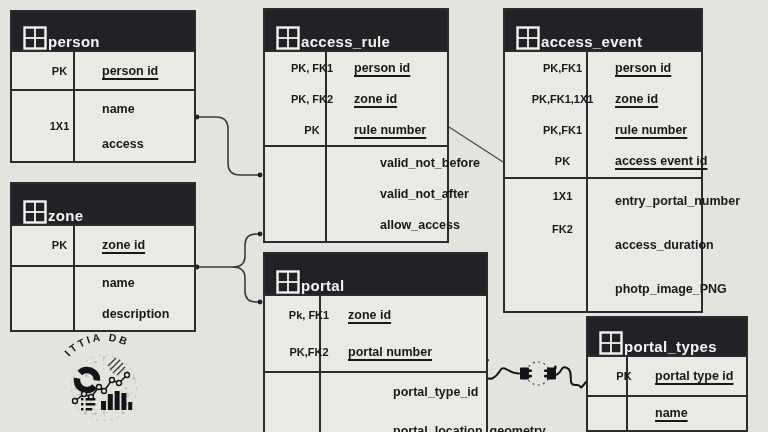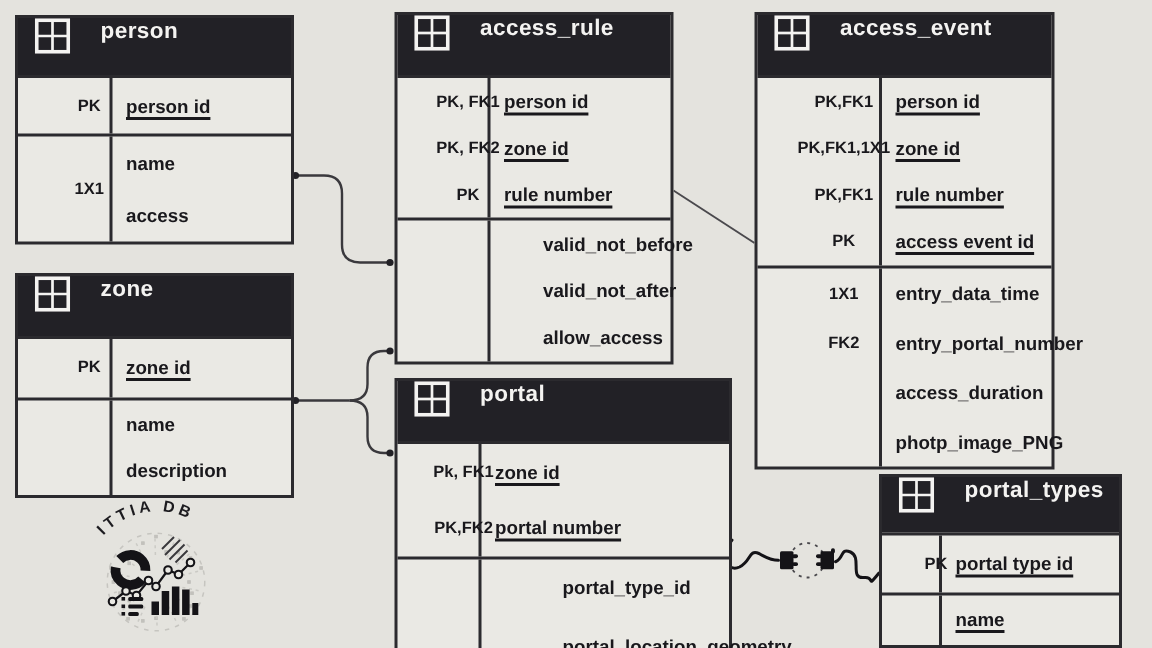--- a/index.html
+++ b/index.html
@@ -14,37 +14,37 @@
   }
   #wires { position:absolute; left:0; top:0; z-index:1; }
   .tbl {
     position:absolute; z-index:2; box-sizing:border-box;
     background:var(--surface); border:2px solid var(--line);
     display:flex; flex-direction:column;
   }
   .tbl-header {
     box-sizing:border-box; flex:none;
     background:var(--hdr); color:var(--hdrText);
-    display:flex; align-items:flex-start; gap:20px; padding:0 11px;
+    display:flex; align-items:flex-end; gap:1px; padding:0 11px;
   }
   .tbl-title { font-weight:bold; font-size:15px; letter-spacing:.3px; white-space:nowrap; }
   .grid-icon { flex:none; display:block; }
   .section { display:flex; box-sizing:border-box; min-height:0; }
   .section + .section { border-top:2px solid var(--line); }
   .tbl-header + .section { border-top:2px solid var(--line); }
   .keys {
     box-sizing:border-box; flex:none;
     display:flex; flex-direction:column; justify-content:space-around; align-items:center;
     border-right:2px solid var(--line);
   }
   .key { font-size:11px; font-weight:bold; color:var(--text); white-space:nowrap; min-height:11px;padding-left:34px; }
   .fields {
     flex:1; min-width:0;
     display:flex; flex-direction:column; justify-content:space-around;
-    padding-left:9px;
+    padding-left:27px;
   }
   .field { font-size:12.5px; font-weight:bold; color:var(--text); white-space:nowrap; }
   .field.u { text-decoration:underline; text-underline-offset:3px; text-decoration-thickness:1.5px; }
   #logo { position:absolute; z-index:2; left:38px; top:330px; }
 </style>
 </head>
 <body>
 
 <div id="canvas">
 
@@ -288,21 +288,20 @@
         </div>
       </div>
       <div class="section" style="flex: 136 1 0px;">
         <div class="keys" style="width: 83px;">
           <span class="key">1X1</span>
           <span class="key">FK2</span>
           <span class="key"></span>
           <span class="key"></span>
         </div>
         <div class="fields">
-          <span class="field">entry_data_time</span>
           <span class="field">entry_portal_number</span>
           <span class="field">access_duration</span>
           <span class="field">photp_image_PNG</span>
         </div>
       </div>
     </div>
     <div class="tbl" style="left: 263px; top: 252px; width: 225px; height: 200px;">
       <div class="tbl-header" style="height: 40px;">
         <svg class="grid-icon" width="24" height="24" viewBox="0 0 24 24">
           <rect x="1.5" y="1.5" width="21" height="21" fill="none" stroke="#f4f3f1" stroke-width="2.4"></rect>

